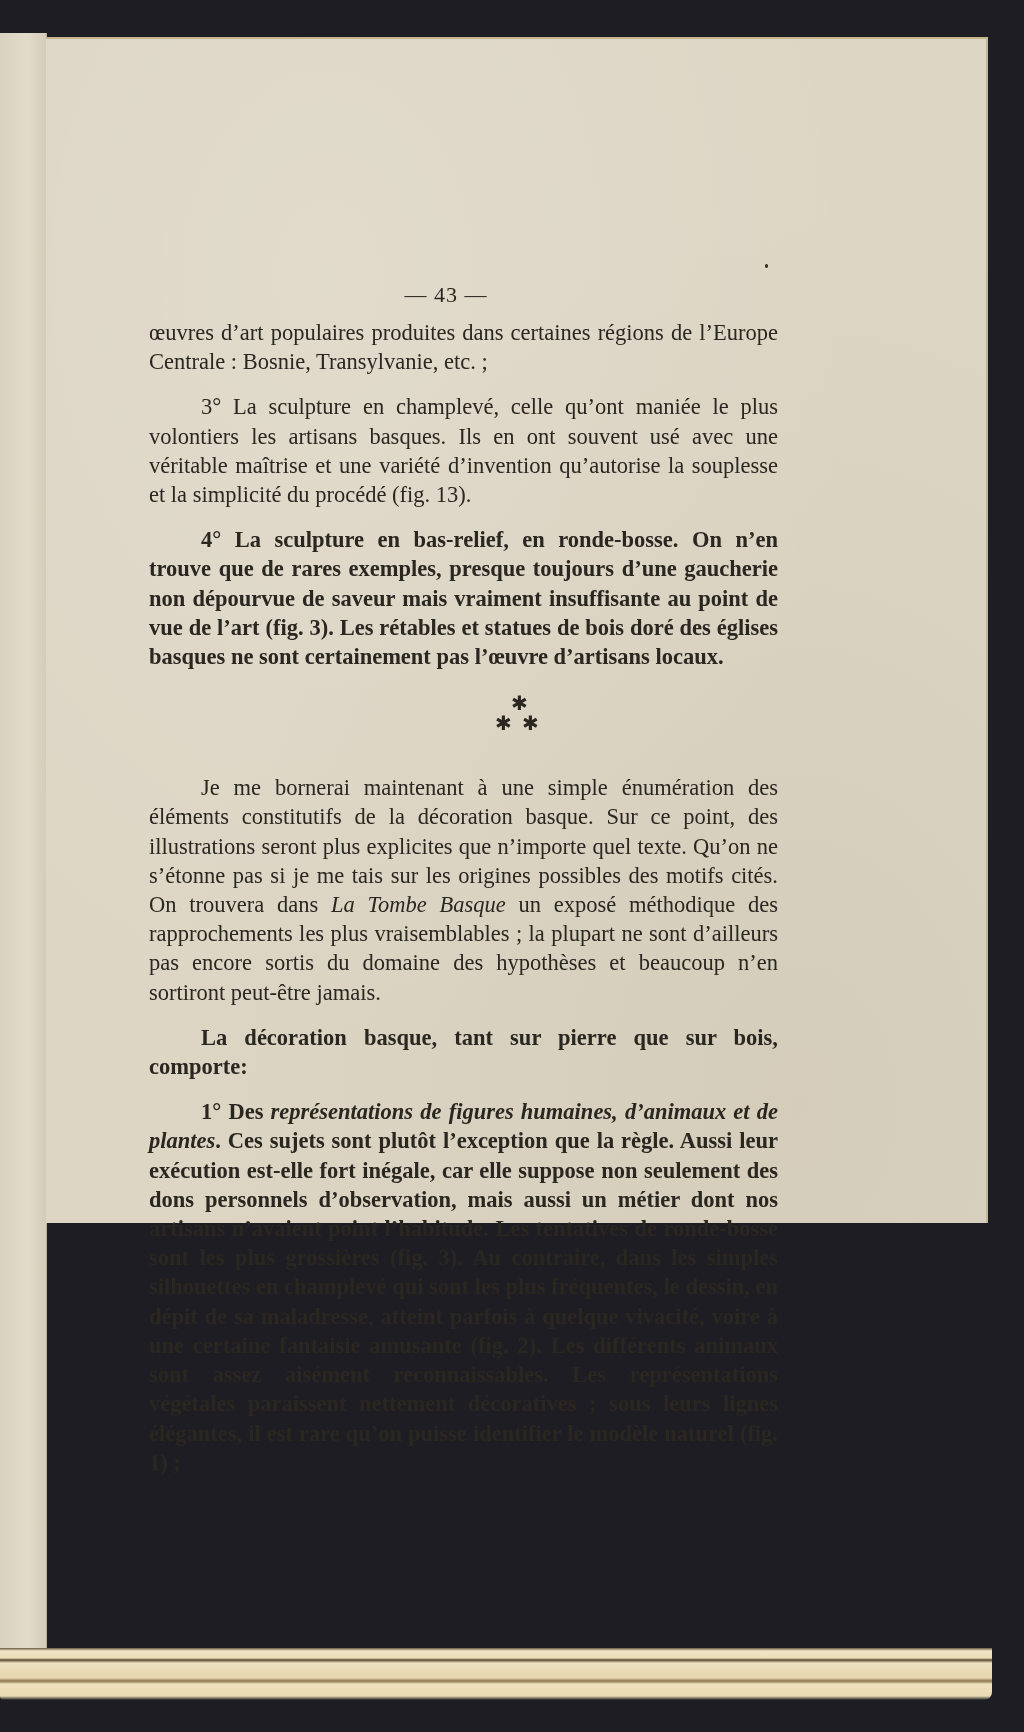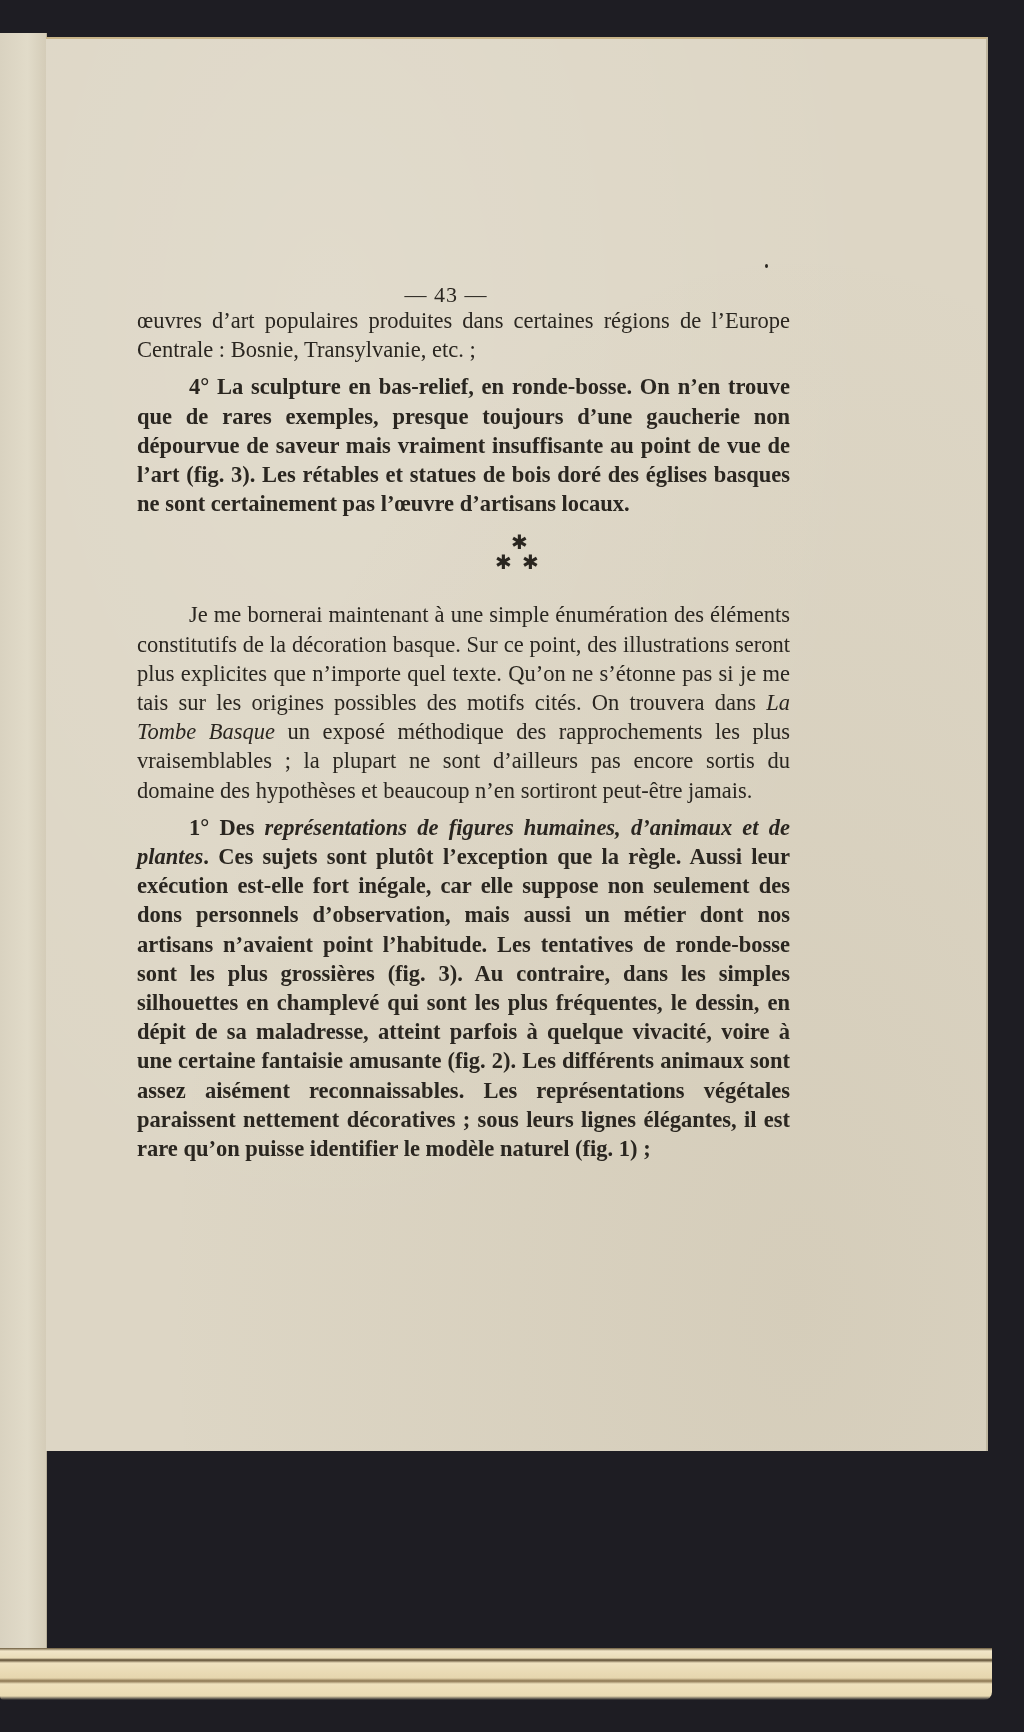--- a/index.html
+++ b/index.html
@@ -34,21 +34,21 @@
           #6b5a3c 0px, #f1e6c8 3px, #e9dcb8 10px,
           #5a4a30 12px, #efe2c0 15px, #e6d6ae 30px,
           #8a7450 33px, #efe1bd 36px, #eadbb3 48px, #1e1d23 52px);
       border-radius: 0 0 8px 4px;
     }
     .page {
       position: absolute;
       left: 46px;
       top: 37px;
       width: 942px;
-      height: 1414px;
+      height: 1186px;
       background: #ddd6c5;
       background-image:
         radial-gradient(ellipse at 30% 20%, rgba(255,255,255,0.12), rgba(0,0,0,0) 60%),
         radial-gradient(ellipse at 80% 90%, rgba(120,100,60,0.08), rgba(0,0,0,0) 60%);
       border-right: 2px solid #bfb6a0;
       border-top: 2px solid #c9b58a;
       box-sizing: border-box;
     }
     .page-number {
       position: absolute;
@@ -74,21 +74,21 @@
       position: absolute;
       left: 87px;
       top: 263px;
       width: 661px;
       color: #2a2620;
       font-size: 22.5px;
       line-height: 29.2px;
       text-align: justify;
     }
     .text-block p {
-      margin: 4px;
+      margin: 16px;
       text-indent: 0;
     }
     .text-block p.indent {
       text-indent: 52px;
     }
     .text-block p.gap-top {
       margin-top: 8px;
       font-weight: bold;
     }
     .asterism {
@@ -115,29 +115,31 @@
 <div class="left-leaf"></div>
 
 <div class="page">
   <div class="stray-mark"></div>
 
   <div class="page-number">— 43 —</div>
 
   <div class="text-block">
     <p>œuvres d’art populaires produites dans certaines régions de l’Europe Centrale : Bosnie, Transylvanie, etc. ;</p>
 
+    <p class="indent">3° La sculpture en champlevé, celle qu’ont maniée le plus volontiers les artisans basques. Ils en ont souvent usé avec une véritable maîtrise et une variété d’invention qu’autorise la souplesse et la simplicité du procédé (fig. 13).</p>
 
     <p class="indent gap-top">4° La sculpture en bas-relief, en ronde-bosse. On n’en trouve que de rares exemples, presque toujours d’une gaucherie non dépourvue de saveur mais vraiment insuffisante au point de vue de l’art (fig. 3). Les rétables et statues de bois doré des églises basques ne sont certainement pas l’œuvre d’artisans locaux.</p>
 
     <div class="asterism">
       <span class="s1">✱</span>
       <span class="s2">✱</span>
       <span class="s3">✱</span>
     </div>
 
     <p class="indent"><span>Je me bornerai maintenant à une simple énumération des éléments constitutifs de la décoration basque. Sur ce point, des illustrations seront plus explicites que n’importe quel texte. Qu’on ne s’étonne pas si je me tais sur les origines possibles des motifs cités. On trouvera dans </span><em>La Tombe Basque</em><span> un exposé méthodique des rapprochements les plus vraisemblables ; la plupart ne sont d’ailleurs pas encore sortis du domaine des hypothèses et beaucoup n’en sortiront peut-être jamais.</span></p>
 
+    <p class="indent gap-top">La décoration basque, tant sur pierre que sur bois, comporte:</p>
 
     <p class="indent gap-top"><span>1° Des </span><em>représentations de figures humaines, d’animaux et de plantes</em><span>. Ces sujets sont plutôt l’exception que la règle. Aussi leur exécution est-elle fort inégale, car elle suppose non seulement des dons personnels d’observation, mais aussi un métier dont nos artisans n’avaient point l’habitude. Les tentatives de ronde-bosse sont les plus grossières (fig. 3). Au contraire, dans les simples silhouettes en champlevé qui sont les plus fréquentes, le dessin, en dépit de sa maladresse, atteint parfois à quelque vivacité, voire à une certaine fantaisie amusante (fig. 2). Les différents animaux sont assez aisément reconnaissables. Les représentations végétales paraissent nettement décoratives ; sous leurs lignes élégantes, il est rare qu’on puisse identifier le modèle naturel (fig. 1) ;</span></p>
   </div>
 </div>
 
 <div class="page-stack"></div>
 
 </body></html>

